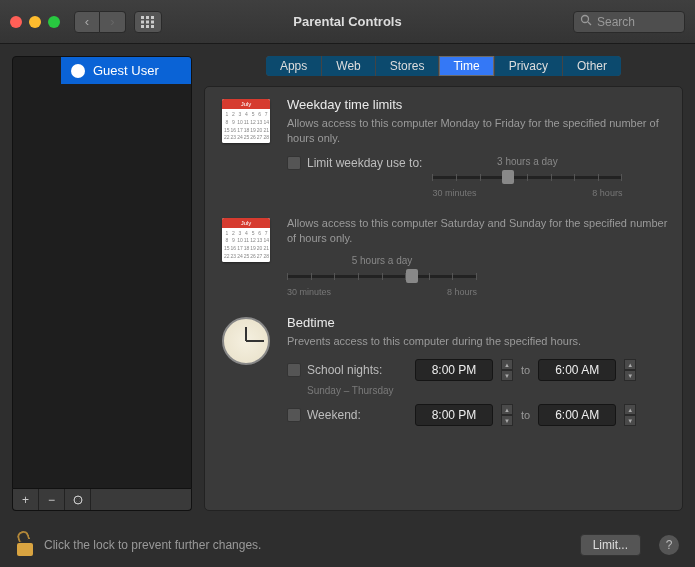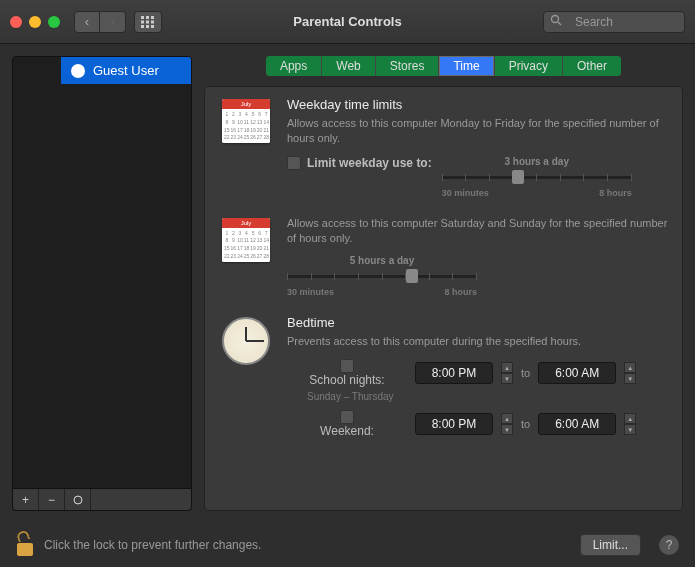--- a/index.html
+++ b/index.html
@@ -8,72 +8,72 @@
 .titlebar { height: 44px; background: linear-gradient(#3f3f3f,#343434); display: flex; align-items: center; padding: 0 10px; border-bottom: 1px solid #1a1a1a; position: relative; }
 .traffic { display: flex; gap: 7px; margin-right: 14px; }
 .dot { width: 12px; height: 12px; border-radius: 50%; }
 .dot.red { background: #ff5f57; } .dot.yellow { background: #febc2e; } .dot.green { background: #28c840; }
 .nav-btns { display: flex; gap: 0; }
 .nav-btn { width: 26px; height: 22px; background: #555; border: 1px solid #2a2a2a; display: flex; align-items: center; justify-content: center; color: #aaa; font-size: 13px; }
 .nav-btn:first-child { border-radius: 4px 0 0 4px; }
 .nav-btn:last-child { border-radius: 0 4px 4px 0; border-left: none; }
 .grid-btn { width: 28px; height: 22px; background: #555; border: 1px solid #2a2a2a; border-radius: 4px; display: flex; align-items: center; justify-content: center; margin-left: 8px; color:#ccc; font-size:11px; }
 .title { position: absolute; left: 50%; transform: translateX(-50%); color: #ddd; font-size: 13px; font-weight: bold; }
-.search { margin-left: auto; width: 142px; height: 22px; background: #4e4e4e; border: 1px solid #2a2a2a; border-radius: 4px; display: flex; align-items: center; padding: 0 6px; color: #999; gap: 13px; }
+.search { margin-left: auto; width: 112px; height: 22px; background: #4e4e4e; border: 1px solid #2a2a2a; border-radius: 4px; display: flex; align-items: center; padding: 0 6px; color: #999; gap: 5px; }
 
 .content { display: flex; height: 479px; padding: 12px; gap: 12px; }
 .sidebar { width: 180px; display: flex; flex-direction: column; }
 .userlist { flex: 1; background: #1e1e1e; border: 1px solid #111; border-radius: 4px 4px 0 0; overflow: hidden; padding-left: 48px; }
 .user-row { background: #0a63d6; color: #fff; padding: 6px 10px; display: flex; align-items: center; gap: 8px; font-size: 13px; }
 .user-dot { width: 14px; height: 14px; border-radius: 50%; background: #fff; }
 .sb-toolbar { height: 22px; background: #3a3a3a; border: 1px solid #111; border-top: none; border-radius: 0 0 4px 4px; display: flex; }
 .sb-btn { width: 26px; height: 100%; border-right: 1px solid #222; display: flex; align-items: center; justify-content: center; color: #ccc; font-size: 12px; }
 
 .main { flex: 1; display: flex; flex-direction: column; }
-.tab { background: #15803d; color: #ddd; padding: 3px 14px; font-size: 12px; border: 1px solid #333; border-left: none; }
+.tab { background: #0c4a6e; color: #ddd; padding: 3px 14px; font-size: 12px; border: 1px solid #333; border-left: none; }
 .tab:first-child { border-left: 1px solid #333; border-radius: 4px 0 0 4px; }
 .tab:last-child { border-radius: 0 4px 4px 0; }
 .tab.active { background: #5a5a5a; color: #fff; box-shadow: inset 0 0 0 1px #6a6a6a; background:#6570cc0; background:#555; }
 .tab.active { background:#555; }
 .tabbar { background:#555; border-radius:4px; display:flex; }
 .tabbar .tab { border:none; border-right:1px solid #444; }
 .tabbar .tab:last-child { border-right:none; }
 .tabbar .tab.active { background:#3478f6; color:#fff; }
 
 .panel { flex: 1; background: #3a3a3a; border: 1px solid #222; border-radius: 5px; padding: 10px 14px; overflow: hidden; }
 
 .section { display: flex; gap: 14px; margin-bottom: 18px; }
 .sec-icon { width: 54px; flex-shrink: 0; display: flex; justify-content: center; padding-top: 2px; }
 .sec-body { flex: 1; }
 .sec-title { color: #eaeaea; font-size: 13px; margin-bottom: 4px; }
 .sec-desc { color: #9a9a9a; font-size: 11px; line-height: 1.35; margin-bottom: 10px; }
 .ctrl-row { display: flex; align-items: flex-start; gap: 10px; }
-.chk-label { display: flex; align-items: center; gap: 6px; color: #bdbdbd; font-size: 12px; font-weight: bold; }
+.chk-label { display: flex; align-items: center; gap: 6px; color: #bdbdbd; font-size: 12px; }
 .chk { width: 14px; height: 14px; background: #555; border: 1px solid #333; border-radius: 2px; }
-.slider-wrap { flex: 1; max-width: 190px; display: flex; flex-direction: column; align-items: stretch; font-weight: bold; }
+.slider-wrap { flex: 1; max-width: 190px; display: flex; flex-direction: column; align-items: stretch; }
 .slider-val { text-align: center; color: #888; font-size: 10px; margin-bottom: 2px; }
 .slider { position: relative; height: 16px; }
 .slider-track { position: absolute; top: 7px; left: 0; right: 0; height: 3px; background: #222; border-radius: 2px; }
 .slider-ticks { position:absolute; top:5px; left:0; right:0; height:7px; display:flex; justify-content:space-between; }
 .slider-ticks span { width:1px; background:#555; }
 .slider-thumb { position: absolute; top: 1px; width: 12px; height: 14px; background: #888; border-radius: 2px; transform: translateX(-50%); }
 .slider-labels { display: flex; justify-content: space-between; color: #777; font-size: 9px; margin-top: 3px; }
 
 .cal-icon { width: 48px; height: 44px; background: #fff; border-radius: 2px; overflow: hidden; display: flex; flex-direction: column; font-size: 5px; box-shadow:0 1px 2px rgba(0,0,0,0.4); }
 .cal-top { height: 10px; background: #d63b2f; color:#fff; display:flex; align-items:center; justify-content:center; font-size:6px; }
 .cal-grid { flex:1; background:#fff; display:grid; grid-template-columns:repeat(7,1fr); grid-auto-rows:1fr; padding:2px; gap:1px; }
 .cal-grid span { color:#888; text-align:center; font-size:5px; }
 
 .clock { width: 48px; height: 48px; border-radius: 50%; background: radial-gradient(#f5f0e0,#e8e0c8); border: 2px solid #888; position: relative; }
 .clock::before, .clock::after { content:''; position:absolute; background:#333; left:50%; top:50%; transform-origin: bottom center; }
 .clock::before { width:2px; height:14px; transform: translate(-50%,-100%) rotate(0deg); }
 .clock::after { width:2px; height:18px; transform: translate(-50%,-100%) rotate(90deg); }
 
 .bed-row { display: flex; align-items: center; gap: 8px; margin-bottom: 4px; }
-.bed-label { width: 120px; display:flex; align-items:center; color:#bdbdbd; font-size:12px;flex-direction:column; }
+.bed-label { width: 120px; display:flex; align-items:center; gap:6px; color:#bdbdbd; font-size:12px; }
 .time-box { width: 78px; height: 22px; background: #262626; border: 1px solid #151515; border-radius: 3px; color: #eee; display: flex; align-items: center; justify-content: center; font-size: 12px; }
 .stepper { width: 12px; height: 22px; display:flex; flex-direction:column; }
 .stepper div { flex:1; background:#4a4a4a; border:1px solid #2a2a2a; font-size:6px; color:#aaa; display:flex; align-items:center; justify-content:center; }
 .to-lbl { color:#999; font-size:11px; }
 .sub-note { color:#7a7a7a; font-size:10px; margin-left:20px; margin-bottom:8px; }
 
 .footer { height: 44px; display: flex; align-items: center; padding: 0 16px; gap: 10px; }
 .lock { width: 18px; height: 22px; position: relative; }
 .lock-sh { width:12px; height:10px; border:2px solid #b28739; border-bottom:none; border-radius:6px 6px 0 0; position:absolute; left:1px; top:-3px; transform: rotate(-18deg); }
 .lock-bd { width:16px; height:13px; background:#d9a441; border-radius:2px; position:absolute; bottom:0; left:1px; }

